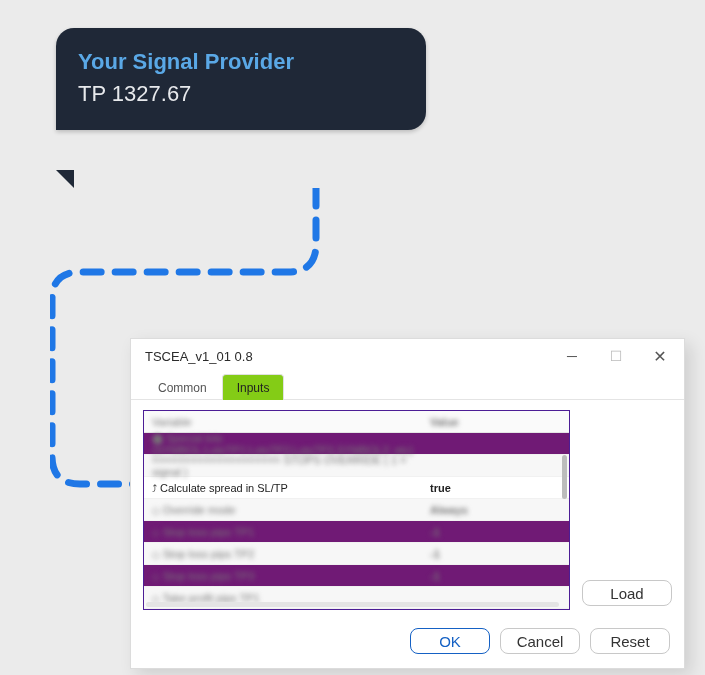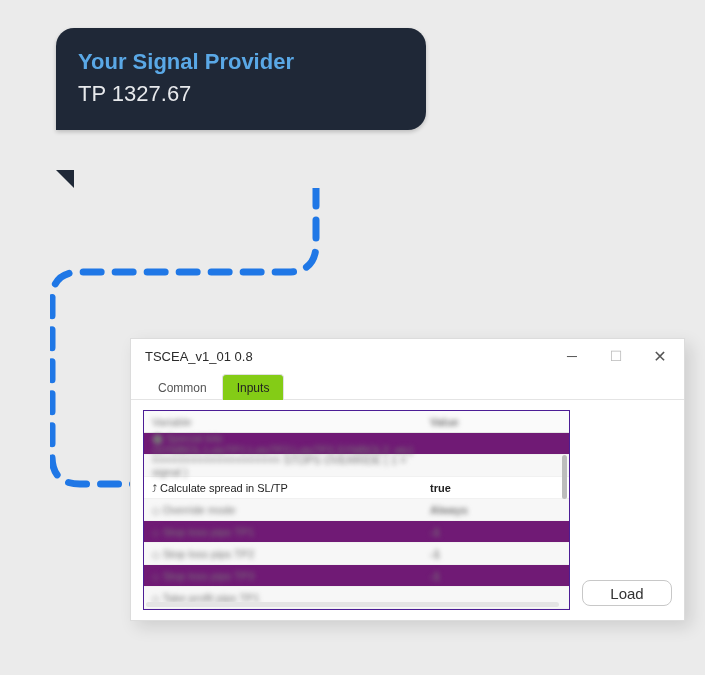--- a/index.html
+++ b/index.html
@@ -246,13 +246,18 @@
 
       <div class="scroll-hint"></div>
       <div class="scroll-hint-bottom"></div>
     </div>
 
     <div class="sidebtns">
       <div class="btn">Load</div>
     </div>
   </div>
 
+  <div class="footer">
+    <div class="btn primary">OK</div>
+    <div class="btn">Cancel</div>
+    <div class="btn">Reset</div>
+  </div>
 </div>
 
 </body></html>

